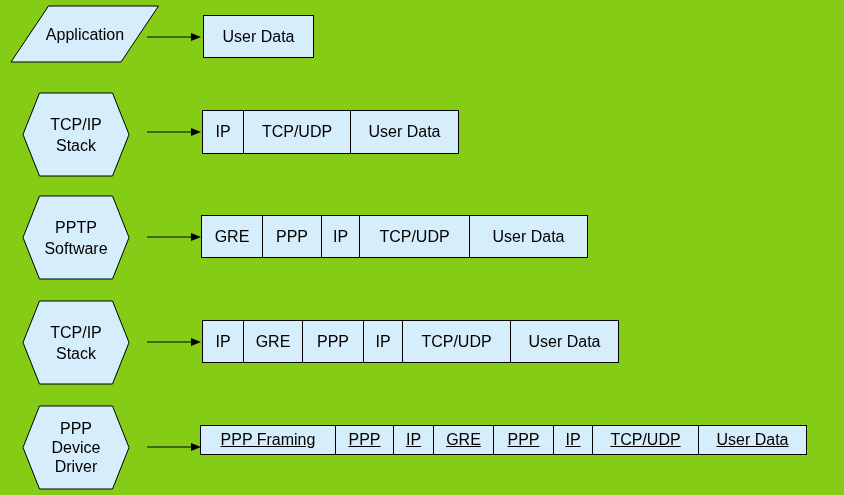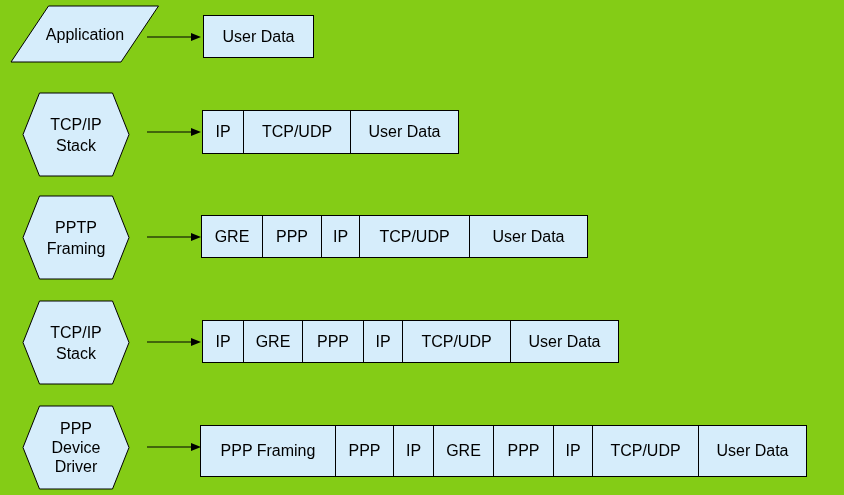--- a/index.html
+++ b/index.html
@@ -87,21 +87,21 @@
     <div class="packet-segment" style="width:41px;">IP</div>
     <div class="packet-segment" style="width:107px;">TCP/UDP</div>
     <div class="packet-segment" style="width:107px;">User Data</div>
   </div>
 
   <div class="stage-shape" style="left:22px; top:195px; width:108px; height:85px;">
     <svg width="108" height="85" viewBox="0 0 108 85">
       <polygon points="1,42.5 17.5,1 90.5,1 107,42.5 90.5,84 17.5,84" stroke="#000000" stroke-width="1" fill="#d6edfb"></polygon>
     </svg>
     <div class="shape-label">PPTP
-Framing</div>
+Software</div>
   </div>
   <div class="arrow" style="left:146px; top:231px;">
     <svg width="56" height="12" viewBox="0 0 56 12">
       <line x1="1" y1="6" x2="45" y2="6" stroke="#000000" stroke-width="1"></line>
       <polygon points="45,2 55,6 45,10" fill="#000000"></polygon>
     </svg>
   </div>
   <div class="packet" style="left:201px; top:215px; height:43px;">
     <div class="packet-segment" style="width:61px;">GRE</div>
     <div class="packet-segment" style="width:59px;">PPP</div>
@@ -139,21 +139,21 @@
     <div class="shape-label" style="line-height:19px;">PPP
 Device
 Driver</div>
   </div>
   <div class="arrow" style="left:146px; top:441px;">
     <svg width="56" height="12" viewBox="0 0 56 12">
       <line x1="1" y1="6" x2="45" y2="6" stroke="#000000" stroke-width="1"></line>
       <polygon points="45,2 55,6 45,10" fill="#000000"></polygon>
     </svg>
   </div>
-  <div class="packet" style="left:200px; top:425px; height:52px;">
+  <div class="packet" style="left:200px; top:425px; height:30px;text-decoration:underline;">
     <div class="packet-segment" style="width:135px;">PPP Framing</div>
     <div class="packet-segment" style="width:58px;">PPP</div>
     <div class="packet-segment" style="width:40px;">IP</div>
     <div class="packet-segment" style="width:60px;">GRE</div>
     <div class="packet-segment" style="width:60px;">PPP</div>
     <div class="packet-segment" style="width:39px;">IP</div>
     <div class="packet-segment" style="width:106px;">TCP/UDP</div>
     <div class="packet-segment" style="width:107px;">User Data</div>
   </div>
 

